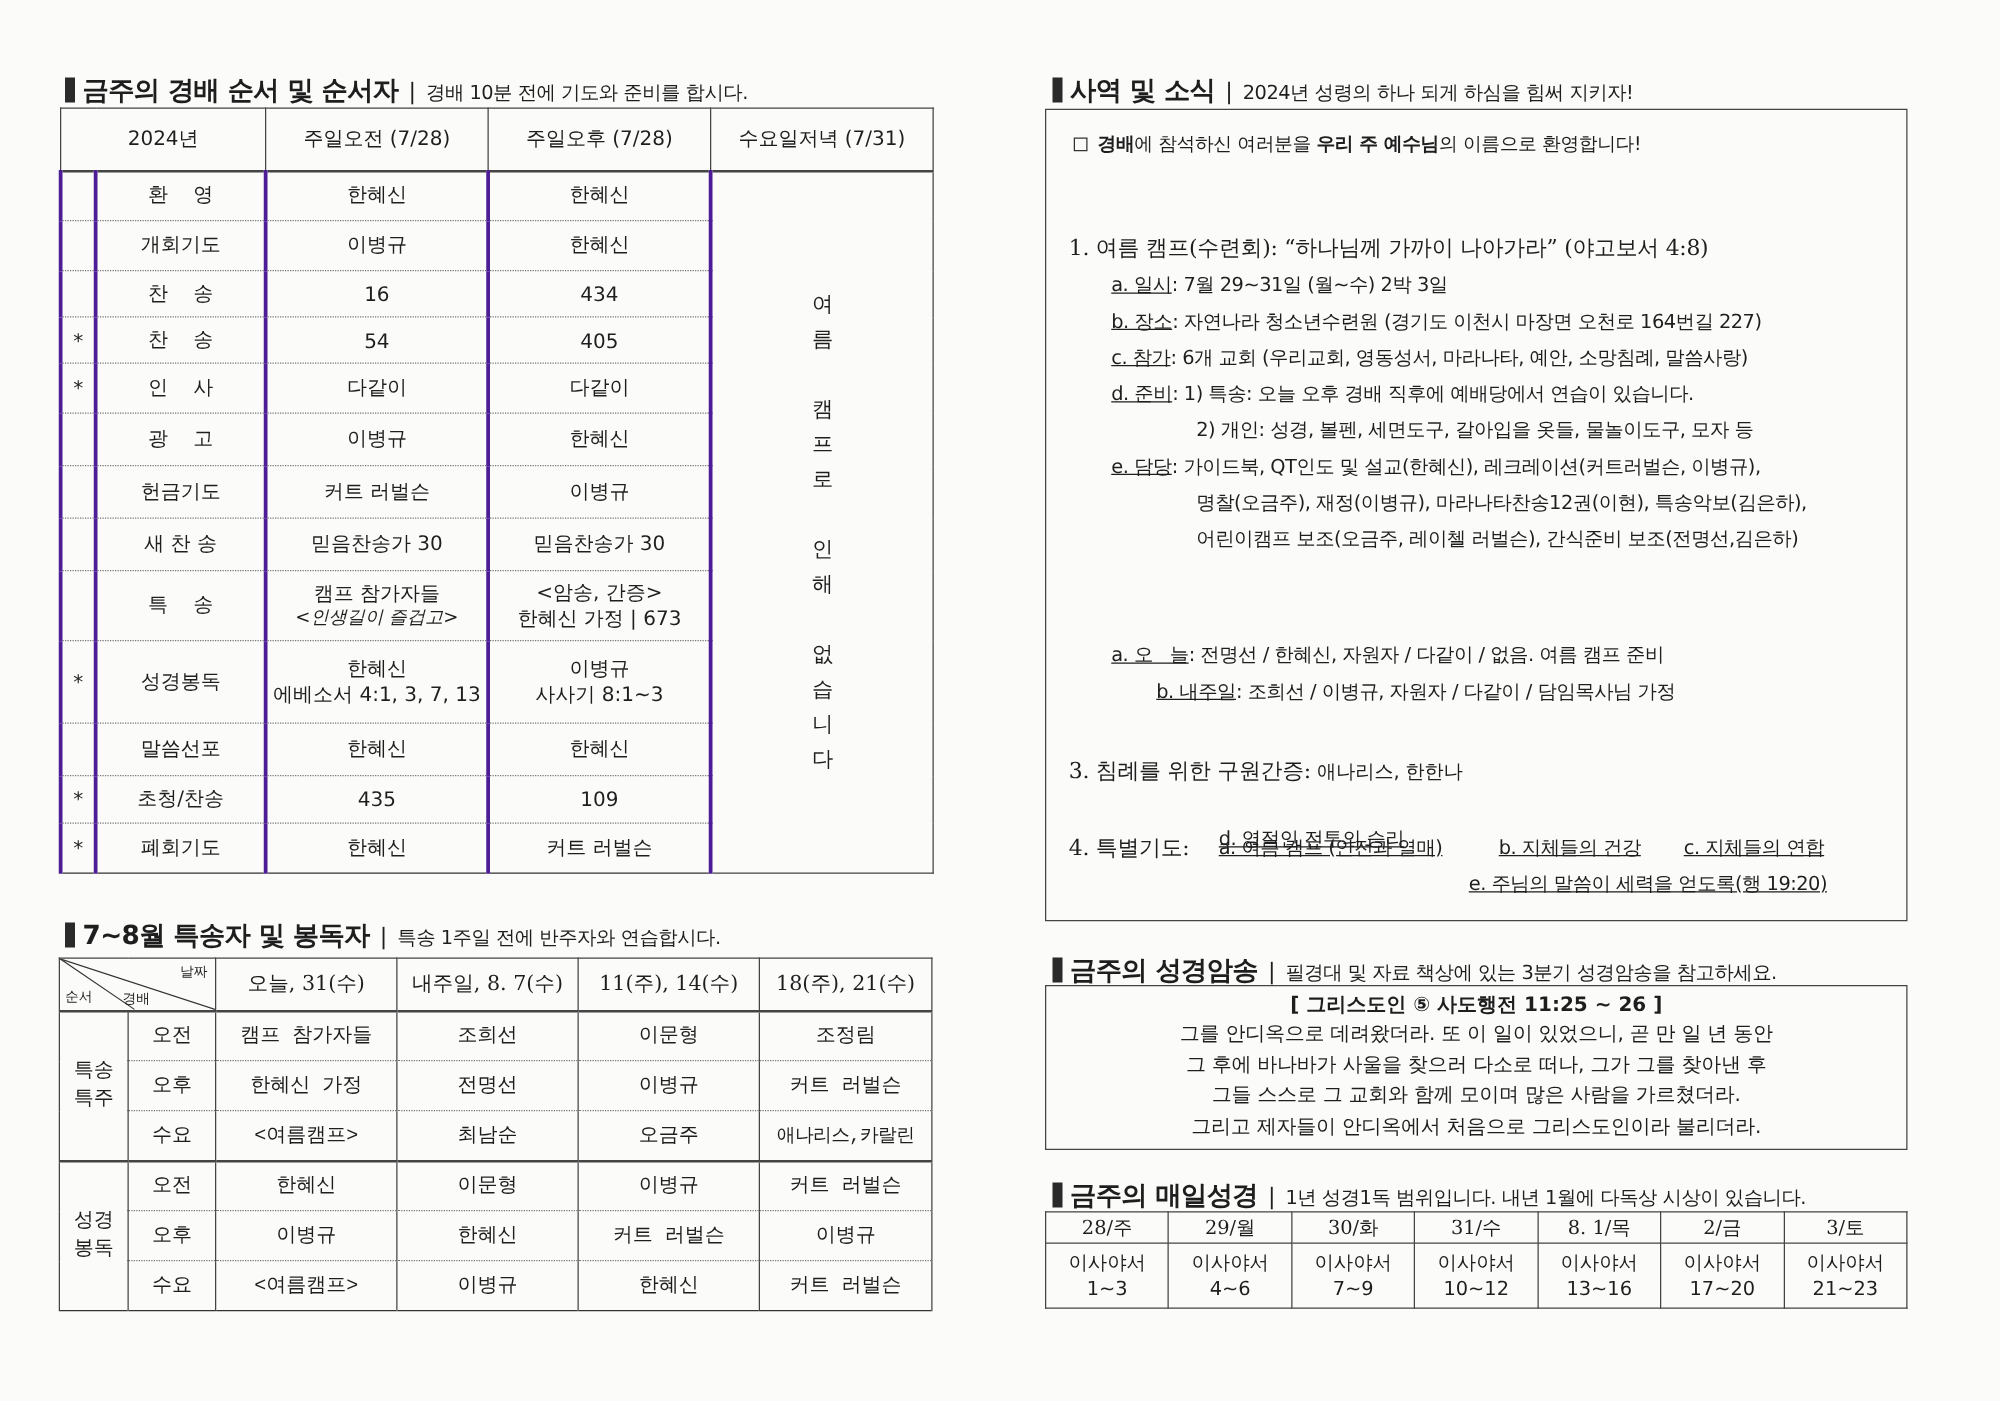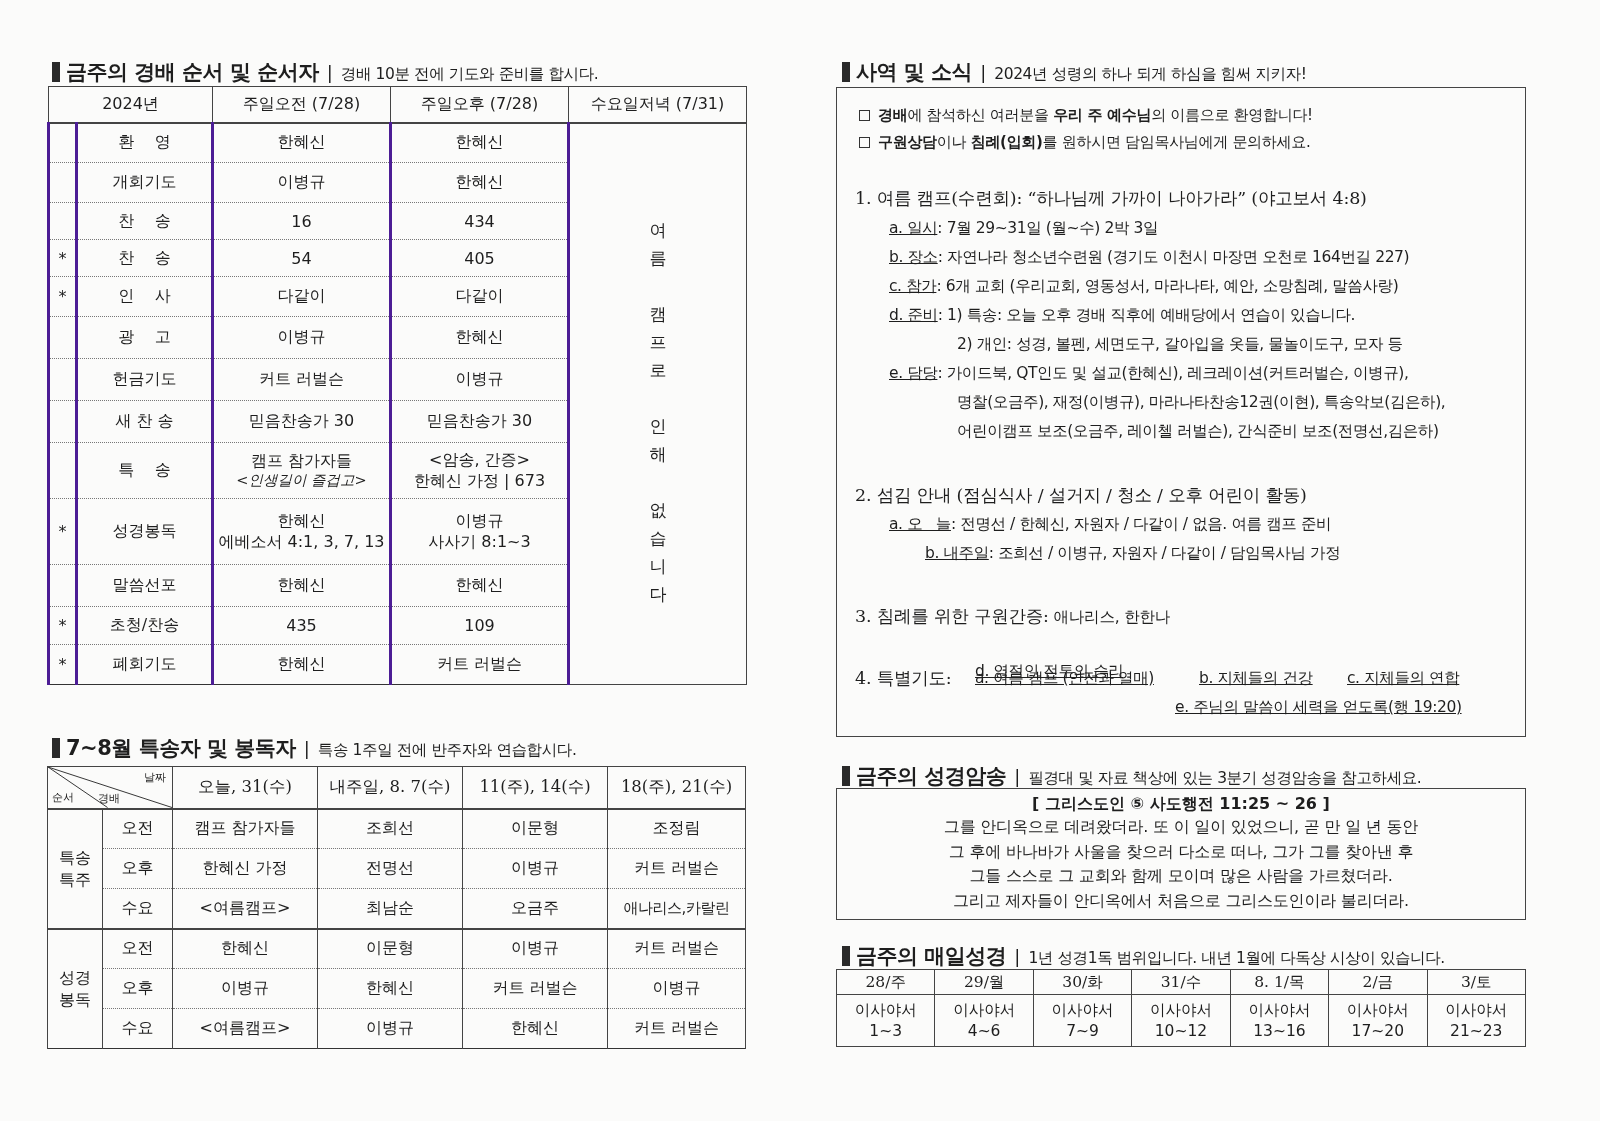--- a/index.html
+++ b/index.html
@@ -10,33 +10,33 @@
   .section-title .bar { display: inline-block; width: 8px; height: 20px; background: #2a2a2a; margin-right: 6px; align-self: center; }
   .section-title .main { font-size: 21px; font-weight: bold; letter-spacing: -0.5px; }
   .section-title .sep { font-size: 18px; margin: 0 8px; }
   .section-title .sub { font-size: 15.5px; letter-spacing: -0.4px; }
 
   table { border-collapse: collapse; position: absolute; table-layout: fixed; }
   td, th { font-weight: normal; text-align: center; vertical-align: middle; }
 
   
   #order-table { left: 47px; top: 86px; width: 698px; border: 1.5px solid #333; }
-  #order-table th { height: 36px; font-size: 16px; border: 1px solid #444; border-bottom: 2px solid #444; }
+  #order-table th { height: 50px; font-size: 16px; border: 1px solid #444; border-bottom: 2px solid #444; }
   #order-table td { font-size: 16px; border-left: 3px solid #4c1d95; border-right: 1px solid #444; border-bottom: 1px dotted #777; }
   #order-table td.star { width: 28px; font-size: 16px; }
   #order-table td.label { letter-spacing: 0; }
   #order-table td.wed { border-bottom: 1px solid #444; font-size: 17px; line-height: 1.65; vertical-align: top; padding-top: 92px; }
   #order-table td.wed span { display: block; }
   .two-line { line-height: 1.3; font-size: 15.5px; }
   .ital { font-style: italic; font-size: 14.5px; }
 
   
   #singer-table { left: 47px; top: 766px; width: 698px; border: 1.5px solid #333; }
   #singer-table th { height: 40px; font-size: 16.5px; border: 1px solid #444; border-bottom: 2px solid #444; font-family: "DejaVu Serif", serif; }
-  #singer-table td { height: 40px; font-size: 16px; border-left: 1px solid #444; border-right: 1px solid #444; border-bottom: 1px dotted #777; }
+  #singer-table td { height: 40px; font-size: 16px; border-left: 1px solid #444; border-right: 1px solid #444; border-bottom: 1px dotted #777; font-family: Liberation Mono, monospace; }
   #singer-table tr.group-end td { border-bottom: 2px solid #444; }
   #singer-table td.group { font-size: 16px; line-height: 1.35; border-bottom: 2px solid #444; }
   #singer-table td.slot { font-size: 16px; }
   .diag-cell { position: relative; padding: 0 !important; }
   .diag-cell svg { position: absolute; left: 0; top: 0; width: 100%; height: 100%; }
   .diag-cell .d1 { position: absolute; right: 6px; top: 3px; font-size: 11px; }
   .diag-cell .d2 { position: absolute; left: 4px; bottom: 3px; font-size: 11px; }
   .diag-cell .d3 { position: absolute; left: 50px; bottom: 2px; font-size: 11px; }
 
   
@@ -287,35 +287,31 @@
   <span class="bar"></span>
   <span class="main">사역 및 소식</span>
   <span class="sep">|</span>
   <span class="sub">2024년 성령의 하나 되게 하심을 힘써 지키자!</span>
 </div>
 
 <div id="news-box">
   <div class="news-line" style="top:18px;">
     <span class="sq"></span><b>경배</b><span>에 참석하신 여러분을 </span><b>우리 주 예수님</b><span>의 이름으로 환영합니다!</span>
   </div>
-  <div class="news-line" style="top:45px;">
-    <span class="sq"></span><b>구원상담</b><span>이나 </span><b>침례(입회)</b><span>를 원하시면 담임목사님에게 문의하세요.</span>
-  </div>
 
   <div class="item-head" style="top:98px;">1. 여름 캠프(수련회):  “하나님께 가까이 나아가라” (야고보서 4:8)</div>
   <div class="sub-line" style="top:130px;"><u>a. 일시</u><span>: 7월 29~31일 (월~수) 2박 3일</span></div>
   <div class="sub-line" style="top:159px;"><u>b. 장소</u><span>: 자연나라 청소년수련원 (경기도 이천시 마장면 오천로 164번길 227)</span></div>
   <div class="sub-line" style="top:188px;"><u>c. 참가</u><span>: 6개 교회 (우리교회, 영동성서, 마라나타, 예안, 소망침례, 말씀사랑)</span></div>
   <div class="sub-line" style="top:217px;"><u>d. 준비</u><span>: 1) 특송: 오늘 오후 경배 직후에 예배당에서 연습이 있습니다.</span></div>
   <div class="sub-line indent" style="top:246px;">2) 개인: 성경, 볼펜, 세면도구, 갈아입을 옷들, 물놀이도구, 모자 등</div>
   <div class="sub-line" style="top:275px;"><u>e. 담당</u><span>: 가이드북, QT인도 및 설교(한혜신), 레크레이션(커트러벌슨, 이병규),</span></div>
   <div class="sub-line indent" style="top:304px;">명찰(오금주), 재정(이병규), 마라나타찬송12권(이현), 특송악보(김은하),</div>
   <div class="sub-line indent" style="top:333px;">어린이캠프 보조(오금주, 레이첼 러벌슨), 간식준비 보조(전명선,김은하)</div>
 
-  <div class="item-head" style="top:395px;">2. 섬김 안내 (점심식사 / 설거지 / 청소 / 오후 어린이 활동)</div>
   <div class="sub-line" style="top:426px;"><u style="white-space:pre">a. 오   늘</u><span>: 전명선 / 한혜신, 자원자 / 다같이 / 없음. 여름 캠프 준비</span></div>
   <div class="sub-line" style="top:455px;margin-left:36px;"><u>b. 내주일</u><span>: 조희선 / 이병규, 자원자 / 다같이 / 담임목사님 가정</span></div>
 
   <div class="item-head" style="top:516px;"><span>3. 침례를 위한 구원간증:</span><span class="plain"> 애나리스, 한한나</span></div>
 
   <div class="item-head" style="top:578px;">4. 특별기도:</div>
   <div class="sub-line u" style="top:580px; left:138px;">a. 여름 캠프 (안전과 열매)</div>
   <div class="sub-line u" style="top:580px; left:362px;">b. 지체들의 건강</div>
   <div class="sub-line u" style="top:580px; left:510px;">c. 지체들의 연합</div>
   <div class="sub-line u" style="top:573px; left:138px;">d. 영적인 전투의 승리</div>

